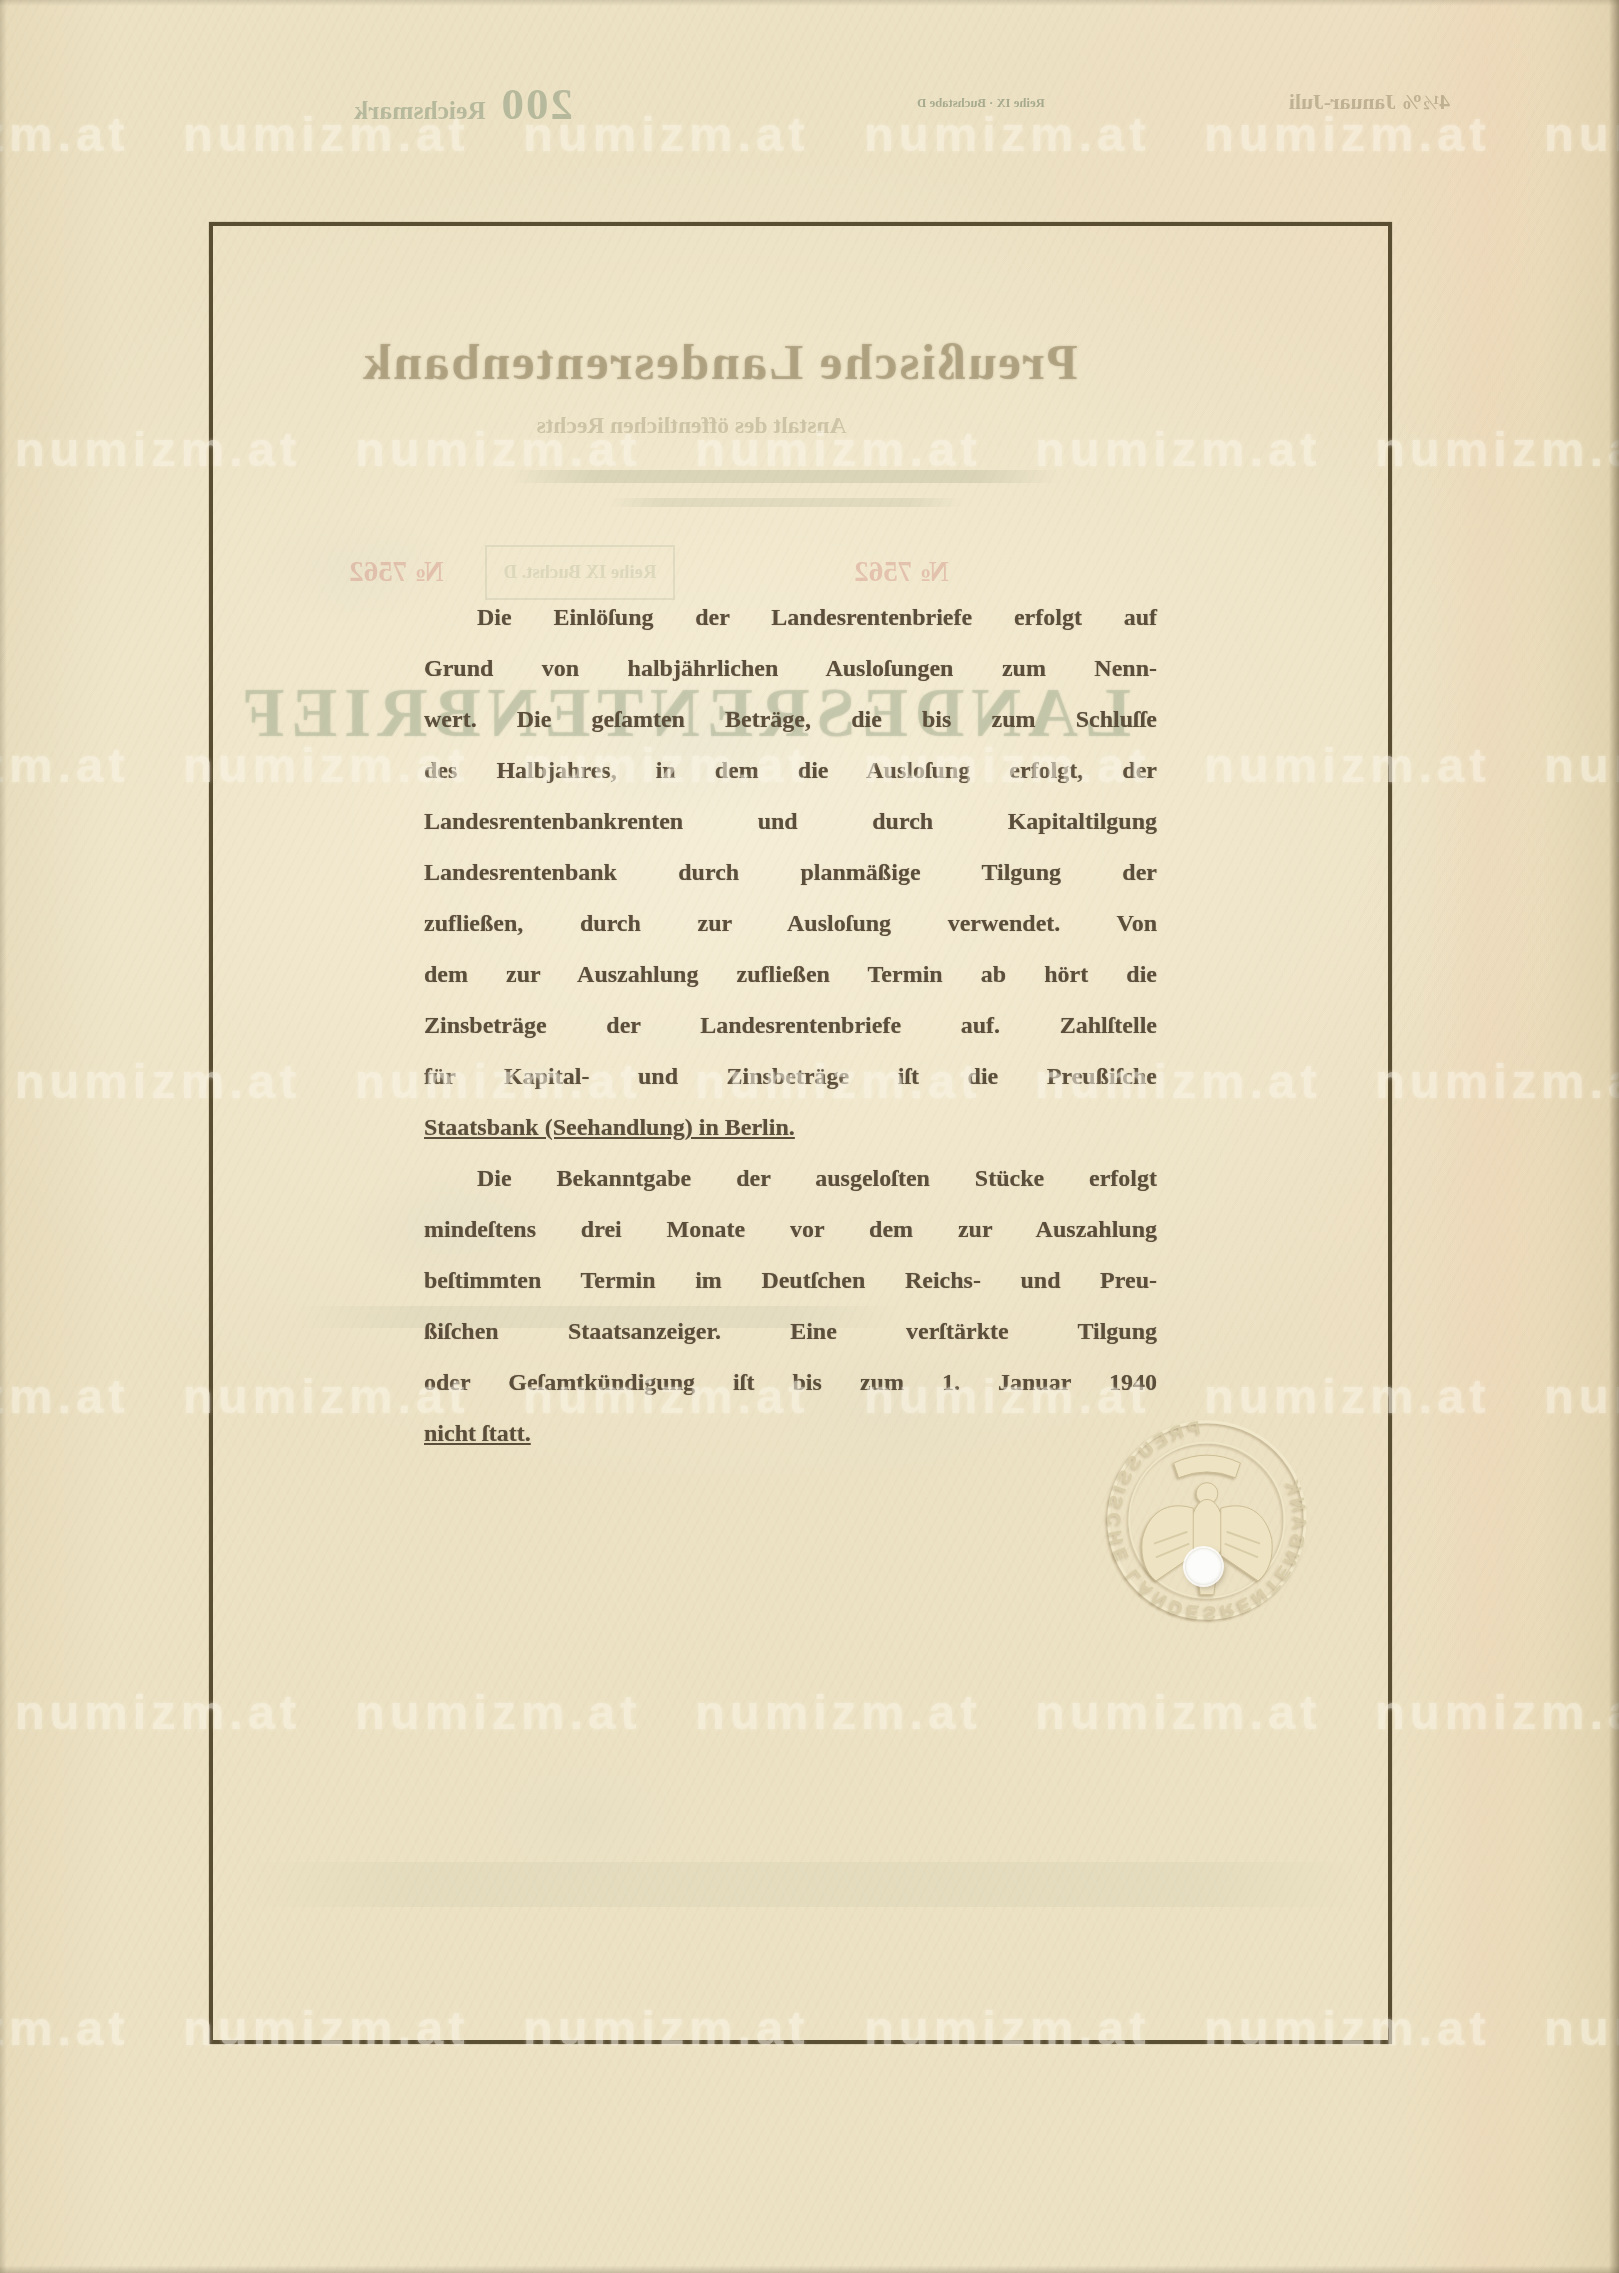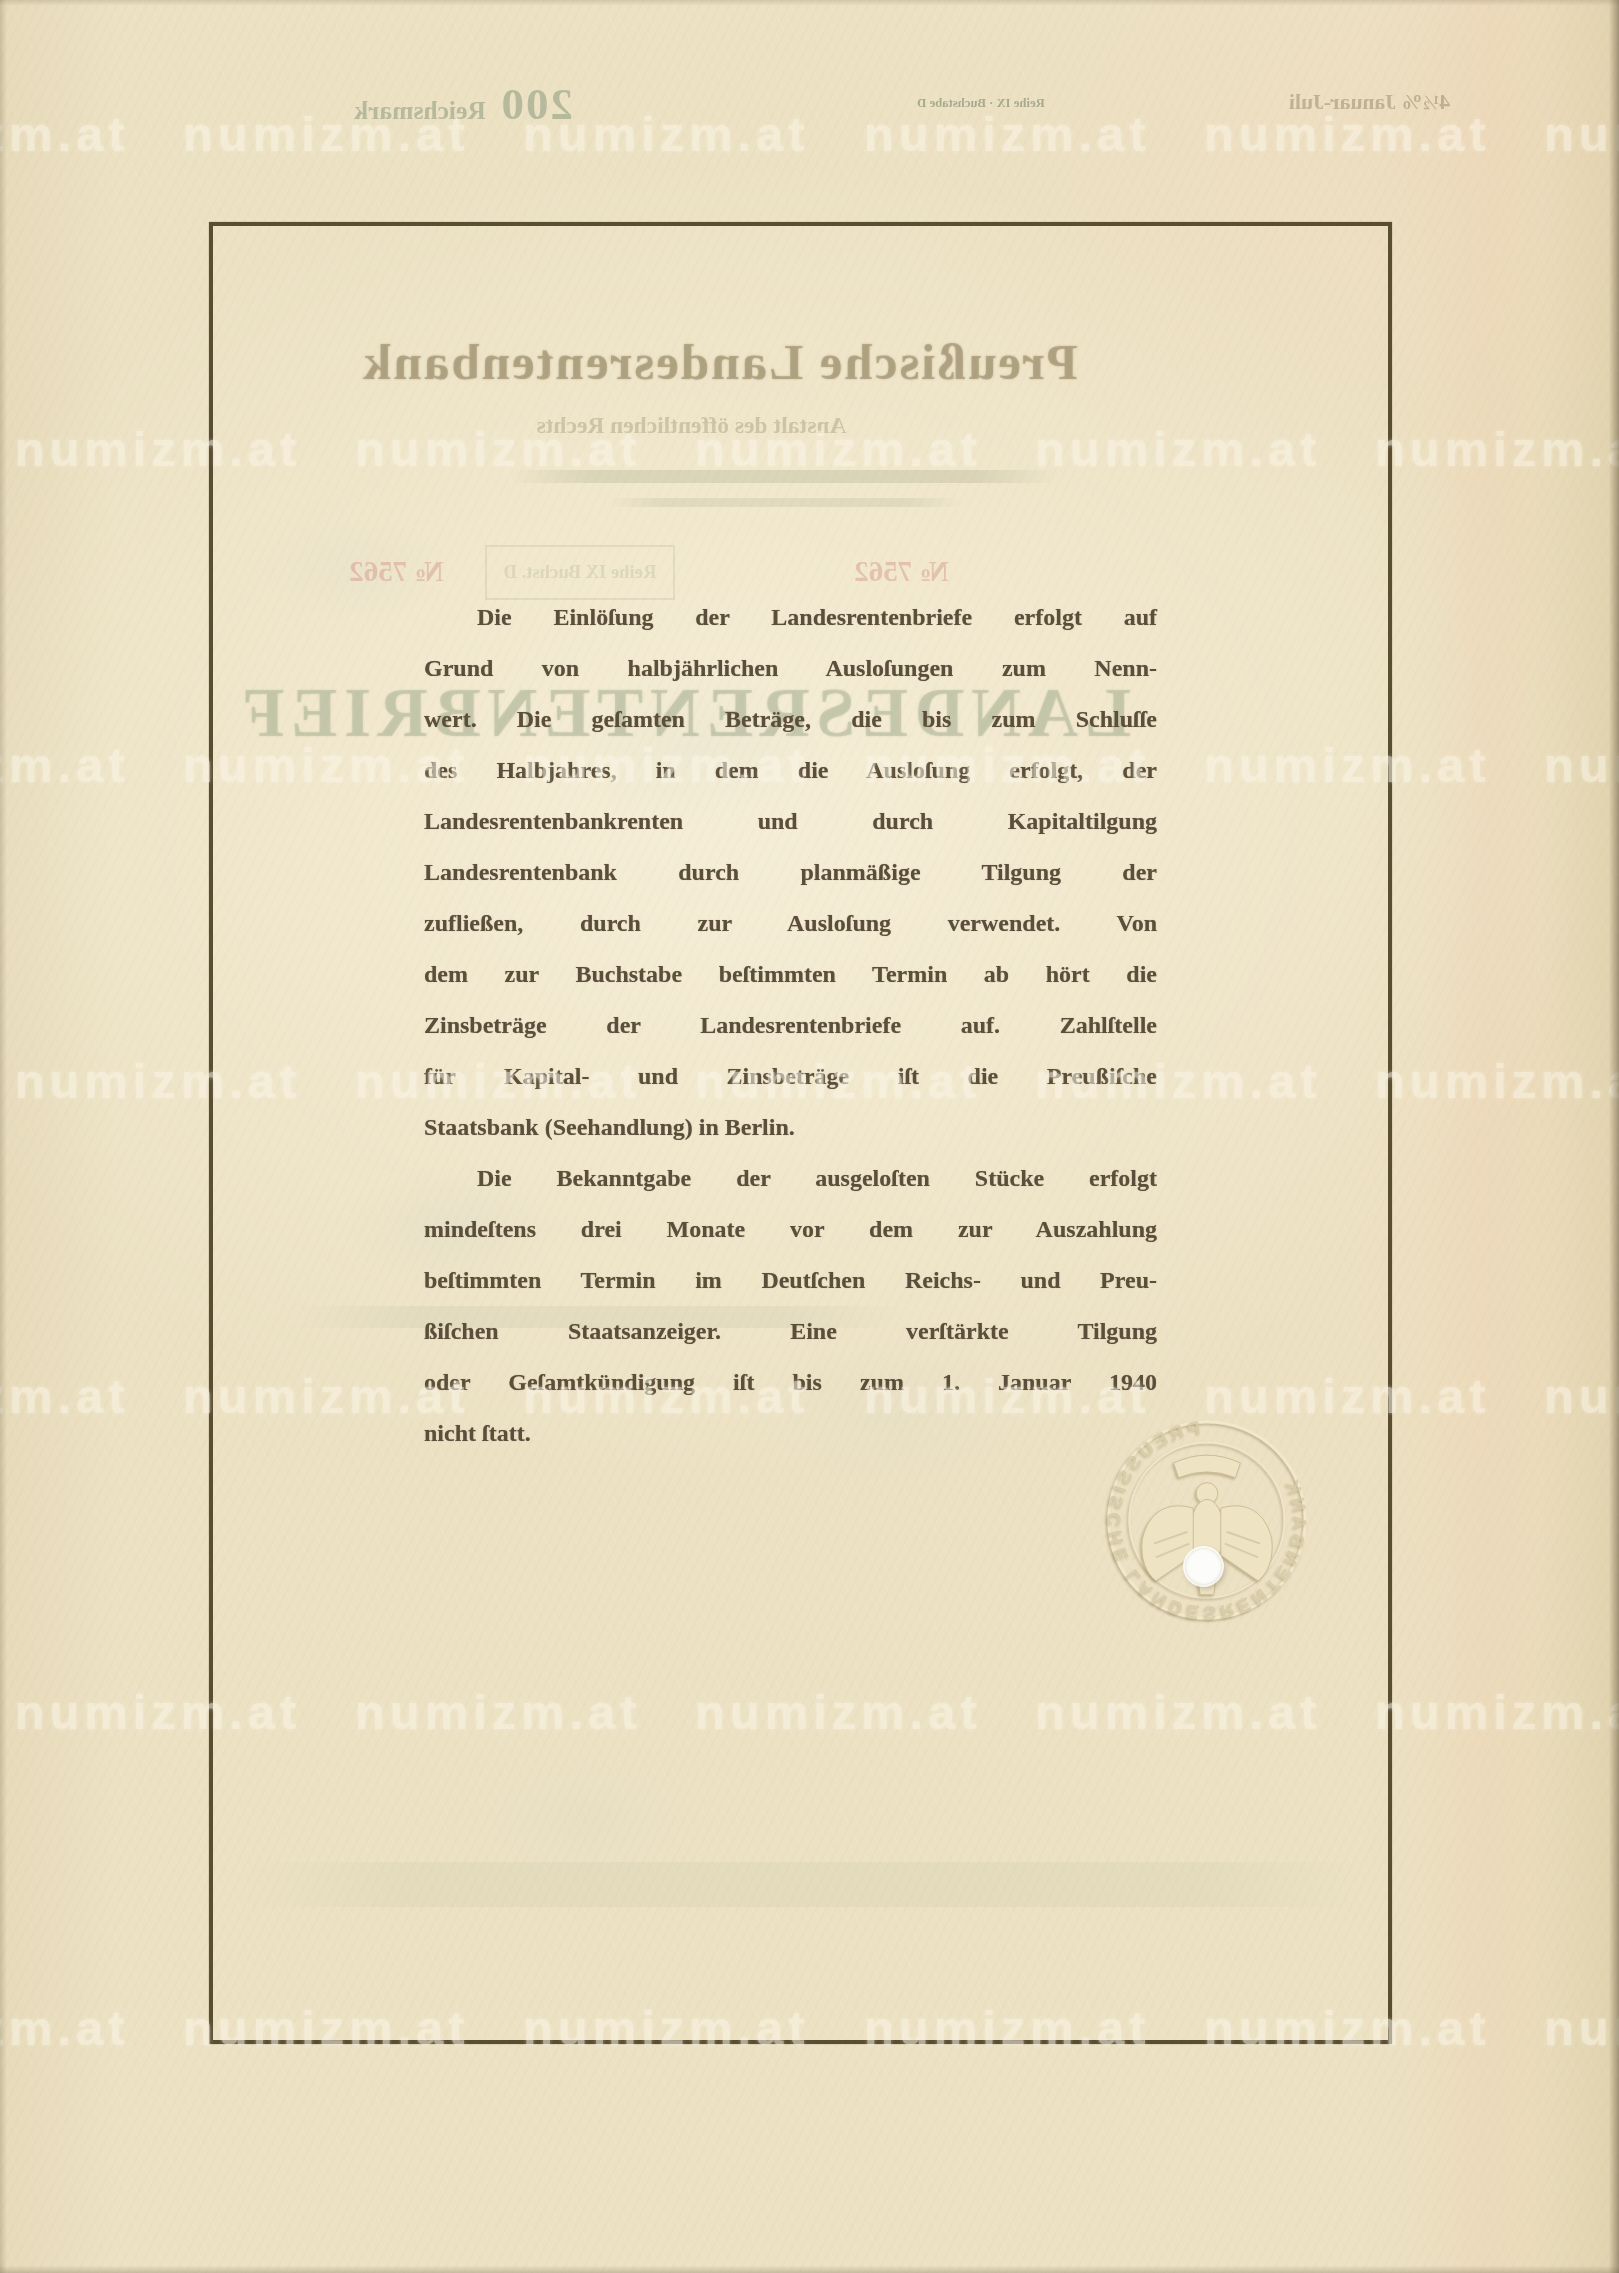--- a/index.html
+++ b/index.html
@@ -36,21 +36,21 @@
   
   .frame{position:absolute;left:209px;top:222px;width:1175px;height:1814px;
     border:4.9px solid var(--frame,#594d32);box-shadow:0 0 1px rgba(89,77,50,.6);}
 
   
   .terms{position:absolute;left:424px;top:592px;width:733px;
     font-size:24px;font-weight:bold;color:var(--ink,#5b4e3b);
     text-shadow:0 0 1px rgba(91,78,59,0.45);}
   .tline{height:51px;line-height:51px;text-align:justify;text-align-last:justify;white-space:normal;}
   .tline.ind{padding-left:53px;}
-  .tline.end{text-align-last:left;}
+  .tline.end{text-align-last:left;text-decoration:underline;}
 
   
   .st{position:absolute;pointer-events:none;}
   .mirror{display:block;transform:scaleX(-1);}
   .st-denom{left:228px;top:78px;width:345px;color:rgba(110,132,106,0.42);font-weight:bold;}
   .st-denom .mirror{display:flex;align-items:baseline;gap:13.7px;}
   .st-denom .val{font-size:45px;letter-spacing:2px;}
   .st-denom .unit{font-size:25.5px;}
   .st-series-top{left:910px;top:96px;width:142px;font-size:12.7px;font-weight:bold;color:rgba(104,120,96,0.52);text-align:center;}
   .st-interest{left:1258px;top:90px;width:223px;font-size:21.6px;font-weight:bold;color:rgba(146,134,102,0.5);text-align:center;}
@@ -127,21 +127,21 @@
   <div class="frame"></div>
 
   <div class="terms">
       <div class="tline ind">Die Einlöſung der Landesrentenbriefe erfolgt auf</div>
       <div class="tline">Grund von halbjährlichen Ausloſungen zum Nenn-</div>
       <div class="tline">wert. Die geſamten Beträge, die bis zum Schluſſe</div>
       <div class="tline">des Halbjahres, in dem die Ausloſung erfolgt, der</div>
       <div class="tline">Landesrentenbankrenten und durch Kapitaltilgung</div>
       <div class="tline">Landesrentenbank durch planmäßige Tilgung der</div>
       <div class="tline">zufließen, durch zur Ausloſung verwendet. Von</div>
-      <div class="tline">dem zur Buchstabe beſtimmten Termin ab hört die</div>
+      <div class="tline">dem zur Auszahlung zufließen Termin ab hört die</div>
       <div class="tline">Zinsbeträge der Landesrentenbriefe auf. Zahlſtelle</div>
       <div class="tline">für Kapital- und Zinsbeträge iſt die Preußiſche</div>
       <div class="tline end">Staatsbank (Seehandlung) in Berlin.</div>
       <div class="tline ind">Die Bekanntgabe der ausgeloſten Stücke erfolgt</div>
       <div class="tline">mindeſtens drei Monate vor dem zur Auszahlung</div>
       <div class="tline">beſtimmten Termin im Deutſchen Reichs- und Preu-</div>
       <div class="tline">ßiſchen Staatsanzeiger. Eine verſtärkte Tilgung</div>
       <div class="tline">oder Geſamtkündigung iſt bis zum 1. Januar 1940</div>
       <div class="tline end">nicht ſtatt.</div>
     </div>

